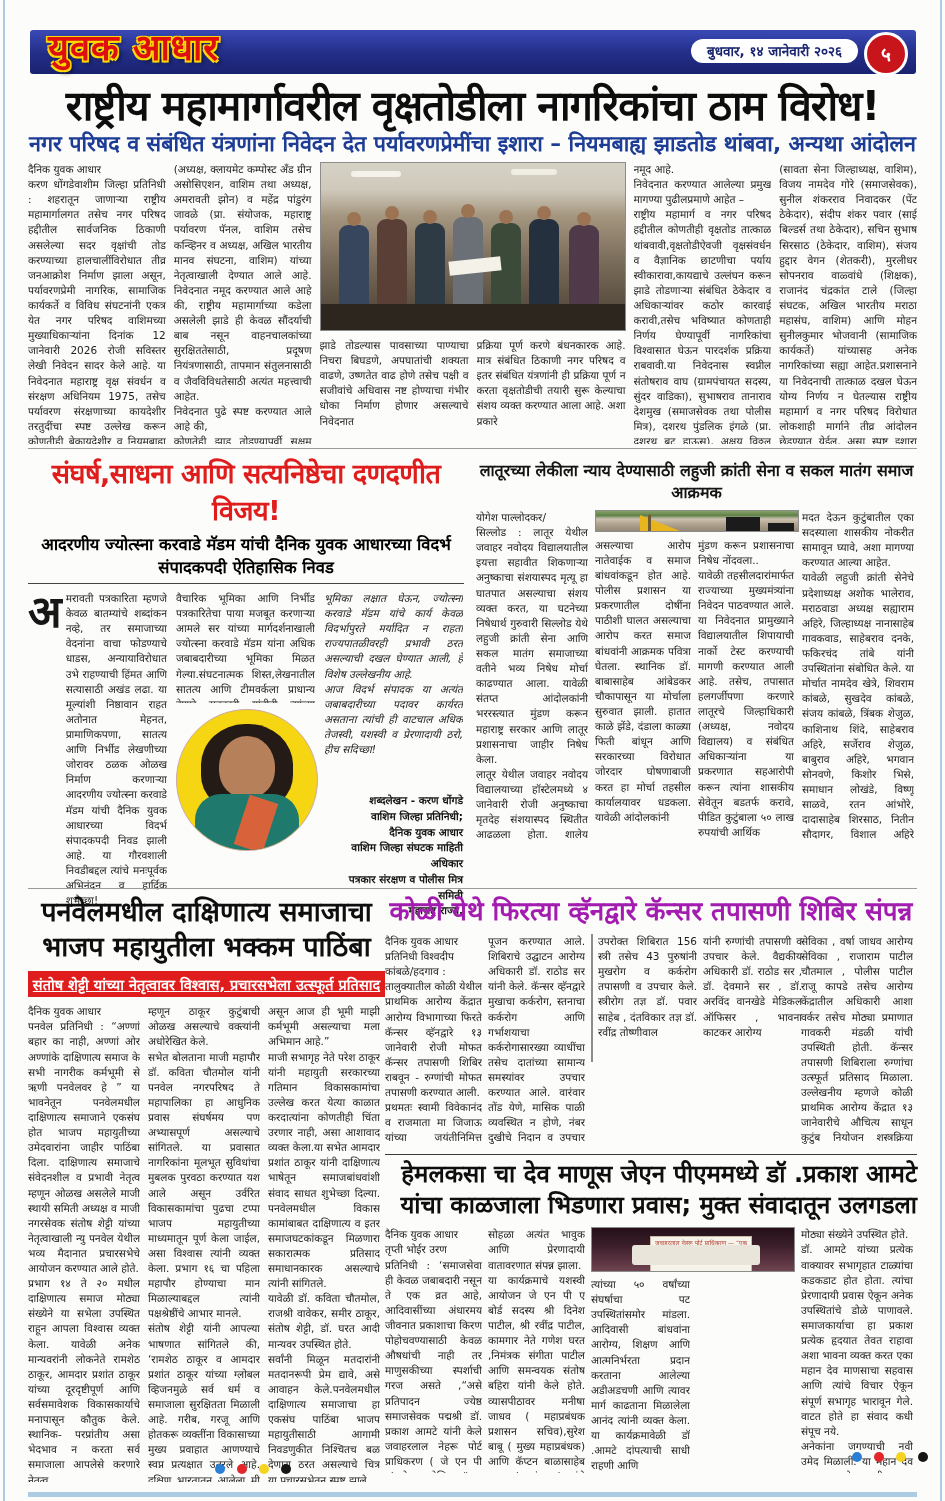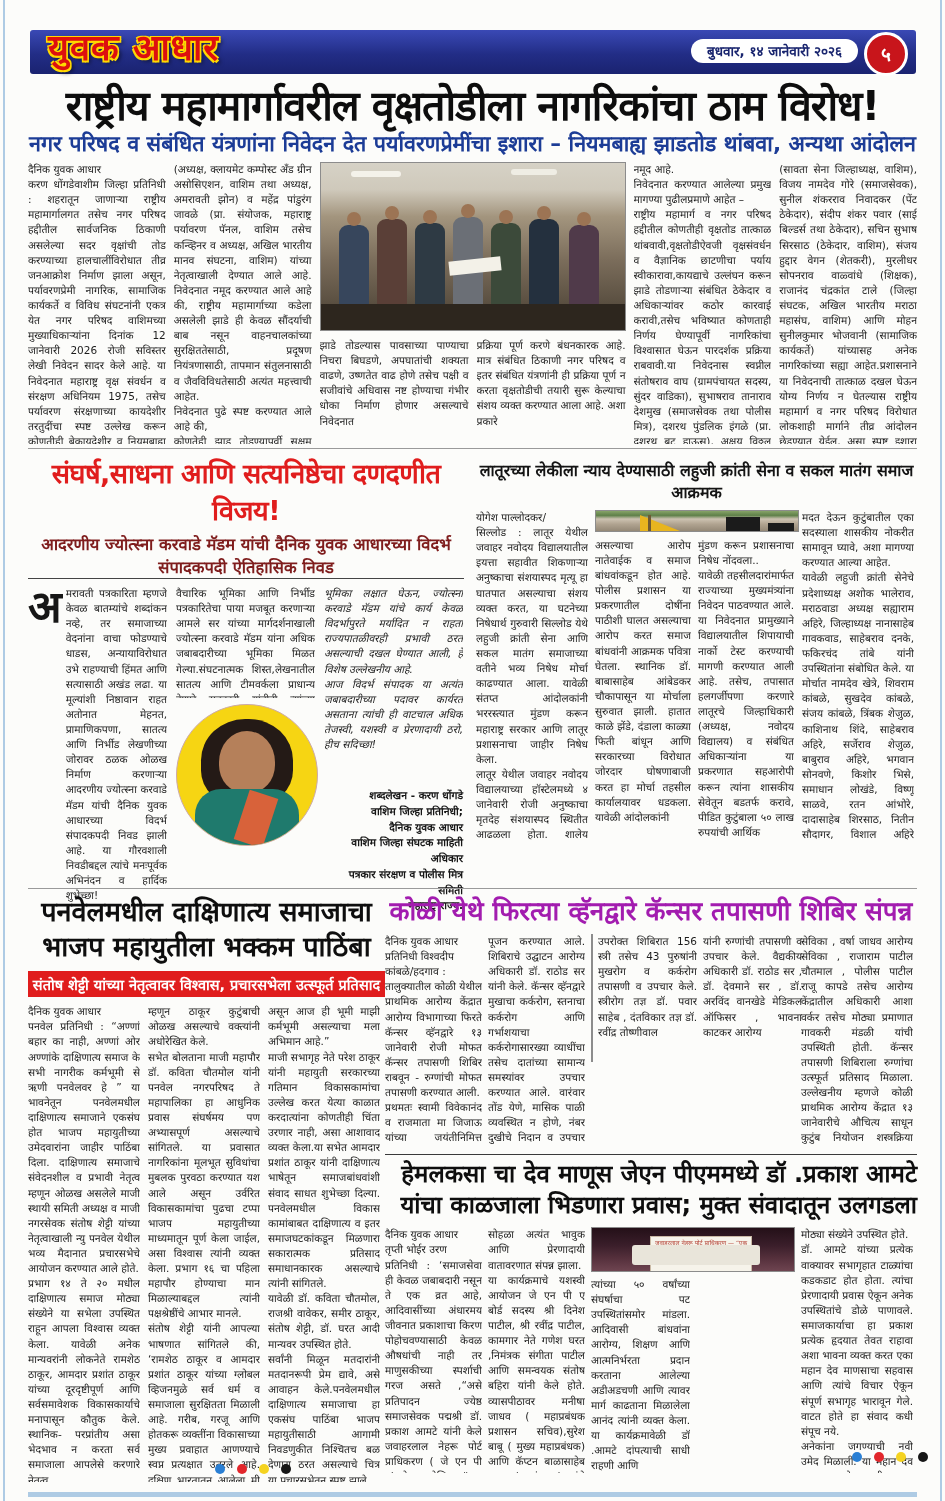--- a/index.html
+++ b/index.html
@@ -46,22 +46,22 @@
   .person::before{content:"";position:absolute;top:-13px;left:50%;margin-left:-7px;width:14px;height:14px;
                   border-radius:50%;background:#9c7454;}
   .flag-black{position:absolute;background:#1b1b1b;}
   .banner{position:absolute;background:#f6f3ea;border:1px solid #c9b9a5;color:#b03a2e;
           font-size:6px;line-height:1.3;text-align:center;overflow:hidden;}
 
   
   .band2{position:absolute;left:28px;top:454px;width:889px;height:432px;display:flex;gap:12px;}
   .vijay{width:436px;}
   .vijay-head{margin:0;text-align:center;font-size:27px;font-weight:900;color:#e01d1d;letter-spacing:-0.5px;}
-  .vijay-sub{margin:4px 0 0 0;text-align:center;font-size:16.5px;font-weight:bold;color:#7f1d1d;
-             border-bottom:1.5px solid #444;}
+  .vijay-sub{margin:4px 0 0 0;text-align:center;font-size:16.5px;font-weight:bold;color:#000000;
+             border-bottom:1.5px solid #444;padding-bottom:5px;}
   .vijay-cols{display:flex;gap:9px;margin-top:7px;height:330px;}
   .vijay-cols .col{width:139px;height:330px;}
   .dropcap{float:left;font-size:44px;line-height:.85;font-weight:bold;margin:2px 4px 0 0;}
   .portrait{width:140px;height:140px;border-radius:50%;background:#f6d513;position:relative;
             overflow:hidden;margin:6px auto;border:1px solid #caa;}
   .signature{margin-top:6px;font-weight:bold;text-align:right;font-size:10.5px;line-height:1.5;
              white-space:pre-line;}
 
   .anushka{flex:1;}
   .anushka-head{margin:0;text-align:center;font-size:25px;line-height:1.25;font-weight:900;color:#0f0f0f;}
@@ -71,21 +71,21 @@
   .anushka-body .colD{width:112px;height:330px;}
   .anushka-mid{width:200px;display:flex;flex-direction:column;gap:6px;}
   .anushka-mini{display:flex;gap:7px;flex:1;}
   .anushka-mini .col{width:96px;height:100%;}
 
   
   .band3{position:absolute;left:28px;top:892px;width:889px;height:596px;display:flex;gap:0;}
   .panvel{width:357px;}
   .panvel-head{margin:2px 0 0 0;text-align:center;font-size:27px;line-height:1.3;font-weight:900;color:#0e0e0e;}
   .panvel-sub{margin:7px 0 0 0;background:#e01d1d;color:#fff;text-align:center;font-size:14.5px;
-              font-weight:bold;padding:3px 2px;}
+              font-weight:bold;padding:3px 2px;text-decoration:underline;}
   .panvel-cols{display:flex;gap:8px;margin-top:7px;height:478px;}
   .panvel-cols .col{width:112px;height:478px;}
 
   .rightstack{flex:1;display:flex;flex-direction:column;}
   .cancer-head{margin:0;text-align:center;font-size:26px;font-weight:900;color:#a21caf;}
   .cancer-body{display:flex;gap:6px;margin-top:6px;height:212px;}
   .cancer-body .colA{width:97px;height:212px;}
   .cancer-body .colD{width:112px;height:212px;}
   .cancer-mid{width:204px;display:flex;flex-direction:row;gap:5px;}
   .cancer-mini{display:flex;gap:6px;flex:1;}

